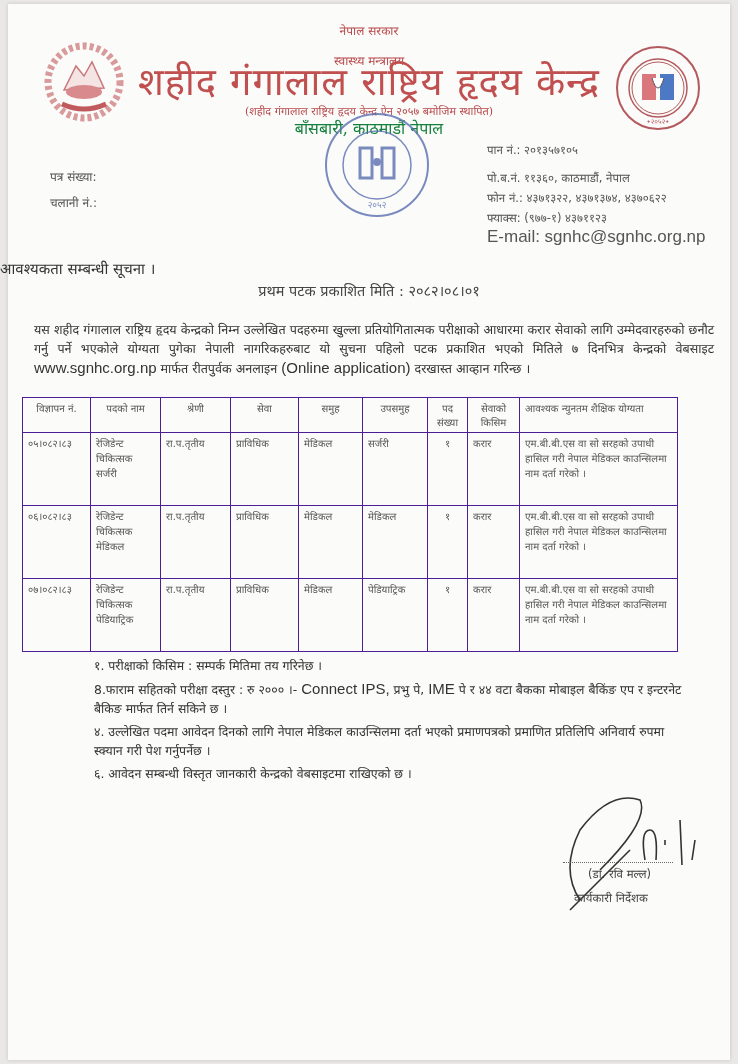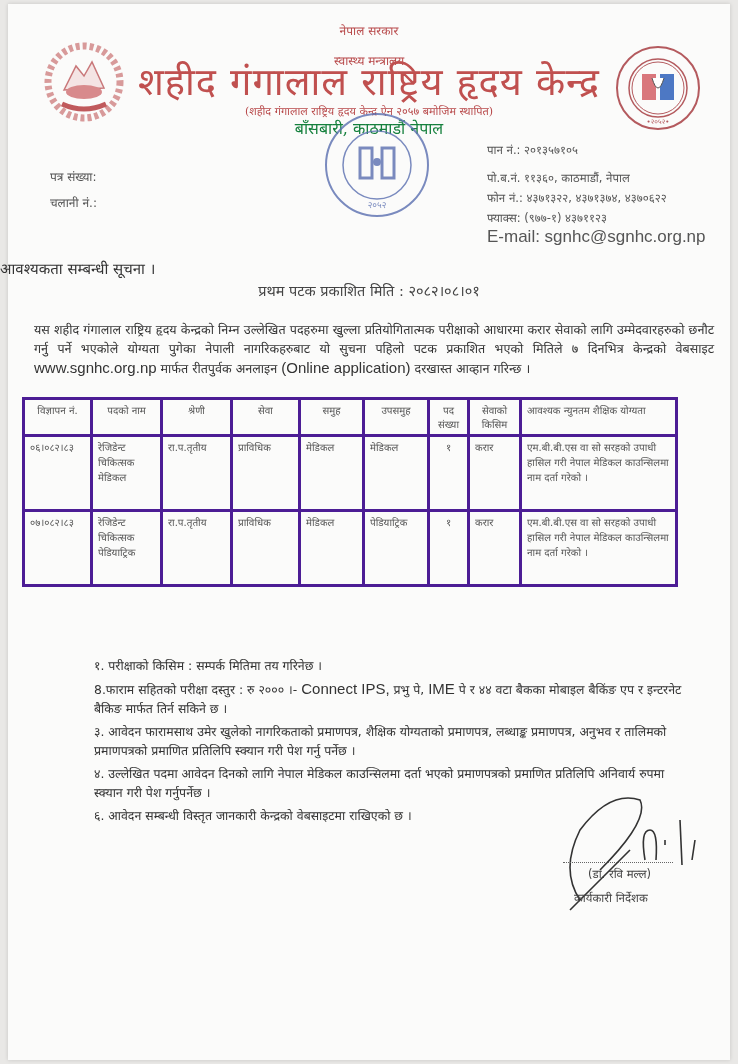--- a/index.html
+++ b/index.html
@@ -16,21 +16,21 @@
   #addr { top:117px; font-size:16px; color:#15803d; }
   .meta-l { left:50px; font-size:12px; color:#555; }
   .meta-r { left:487px; font-size:11.5px; color:#555; }
   #email { left:487px; top:227px; font-size:17px; color:#555; font-family:"Liberation Sans", sans-serif; }
   #notice-title { left:0; width:738px; top:258px; text-align:left; font-size:15px; color:#333; }
   #notice-date { left:0; width:738px; top:280px; text-align:center; font-size:14.5px; color:#444; }
   #intro { left:34px; top:320px; width:680px; font-size:12.6px; line-height:19px; color:#333; text-align:justify; }
   #intro .en { font-family:"Liberation Sans", sans-serif; font-size:15px; color:#333; }
   table.posts { position:absolute; left:22px; top:397px; width:656px; border-collapse:collapse;
                 font-size:10px; color:#555; }
-  table.posts th, table.posts td { border:3px solid #4c1d95; vertical-align:top; padding:3px 5px; font-weight:normal; }
+  table.posts th, table.posts td { border:1px solid #4c1d95; vertical-align:top; padding:3px 5px; font-weight:normal; }
   table.posts th { text-align:center; height:28px; color:#555; }
   table.posts td { height:66px; line-height:15px; }
   table.posts td.c { text-align:center; }
   .notes { left:50px; top:656px; width:640px; font-size:12.4px; color:#333; }
   .note { line-height:19.5px; margin-bottom:3px;margin-left:44px; }
   .note .en { font-family:"Liberation Sans", sans-serif; font-size:15px; }
   #sig-name { left:588px; top:866px; font-size:11.5px; color:#444; }
   #sig-title { left:574px; top:890px; font-size:11.5px; color:#444; }
   .dots { left:563px; top:862px; width:110px; border-top:1px dotted #666; }
 </style>
@@ -107,20 +107,31 @@
       <th>सेवा</th>
       <th>समुह</th>
       <th>उपसमुह</th>
       <th>पद संख्या</th>
       <th>सेवाको किसिम</th>
       <th style="text-align:left">आवश्यक न्युनतम शैक्षिक योग्यता</th>
     </tr>
   </thead>
   <tbody>
     <tr>
+      <td>०५।०८२।८३</td>
+      <td>रेजिडेन्ट चिकित्सक सर्जरी</td>
+      <td>रा.प.तृतीय</td>
+      <td>प्राविधिक</td>
+      <td>मेडिकल</td>
+      <td>सर्जरी</td>
+      <td class="c">१</td>
+      <td>करार</td>
+      <td>एम.बी.बी.एस वा सो सरहको उपाधी हासिल गरी नेपाल मेडिकल काउन्सिलमा नाम दर्ता गरेको ।</td>
+    </tr>
+    <tr>
       <td>०६।०८२।८३</td>
       <td>रेजिडेन्ट चिकित्सक मेडिकल</td>
       <td>रा.प.तृतीय</td>
       <td>प्राविधिक</td>
       <td>मेडिकल</td>
       <td>मेडिकल</td>
       <td class="c">१</td>
       <td>करार</td>
       <td>एम.बी.बी.एस वा सो सरहको उपाधी हासिल गरी नेपाल मेडिकल काउन्सिलमा नाम दर्ता गरेको ।</td>
     </tr>
@@ -136,21 +147,20 @@
       <td>एम.बी.बी.एस वा सो सरहको उपाधी हासिल गरी नेपाल मेडिकल काउन्सिलमा नाम दर्ता गरेको ।</td>
     </tr>
   </tbody>
 </table>
 
 <div class="abs notes">
   <div class="note">१. परीक्षाको किसिम :  सम्पर्क मितिमा तय गरिनेछ ।</div>
   <div class="note">
     <span>8.फाराम सहितको परीक्षा दस्तुर : रु २००० ।- </span><span class="en">Connect IPS,</span><span> प्रभु पे, </span><span class="en">IME</span><span> पे र ४४ वटा बैकका मोबाइल बैकिंङ एप र इन्टरनेट बैकिङ मार्फत तिर्न सकिने छ ।</span>
   </div>
-  <div class="note">३. आवेदन फारामसाथ उमेर खुलेको नागरिकताको प्रमाणपत्र, शैक्षिक योग्यताको प्रमाणपत्र, लब्धाङ्क प्रमाणपत्र, अनुभव र तालिमको प्रमाणपत्रको प्रमाणित प्रतिलिपि स्क्यान गरी पेश गर्नु पर्नेछ ।</div>
   <div class="note">४. उल्लेखित पदमा आवेदन दिनको लागि नेपाल मेडिकल काउन्सिलमा दर्ता भएको प्रमाणपत्रको प्रमाणित प्रतिलिपि अनिवार्य रुपमा स्क्यान गरी पेश गर्नुपर्नेछ ।</div>
   <div class="note">६. आवेदन सम्बन्धी विस्तृत जानकारी केन्द्रको वेबसाइटमा राखिएको छ ।</div>
 </div>
 
 <svg class="abs" style="left:540px;top:790px" width="180" height="130" viewBox="0 0 180 130">
   <path d="M30 120 L90 60 M40 110 Q20 80 40 40 Q70 0 100 10 Q110 30 60 80" stroke="#333" stroke-width="1.6" fill="none"></path>
   <path d="M105 70 Q100 40 110 40 Q118 40 116 70 M125 50 L125 55 M140 30 L142 75 M155 50 L152 70" stroke="#333" stroke-width="1.6" fill="none"></path>
 </svg>
 <div class="abs dots"></div>
 <div class="abs" id="sig-name">(डा. रवि मल्ल)</div>

